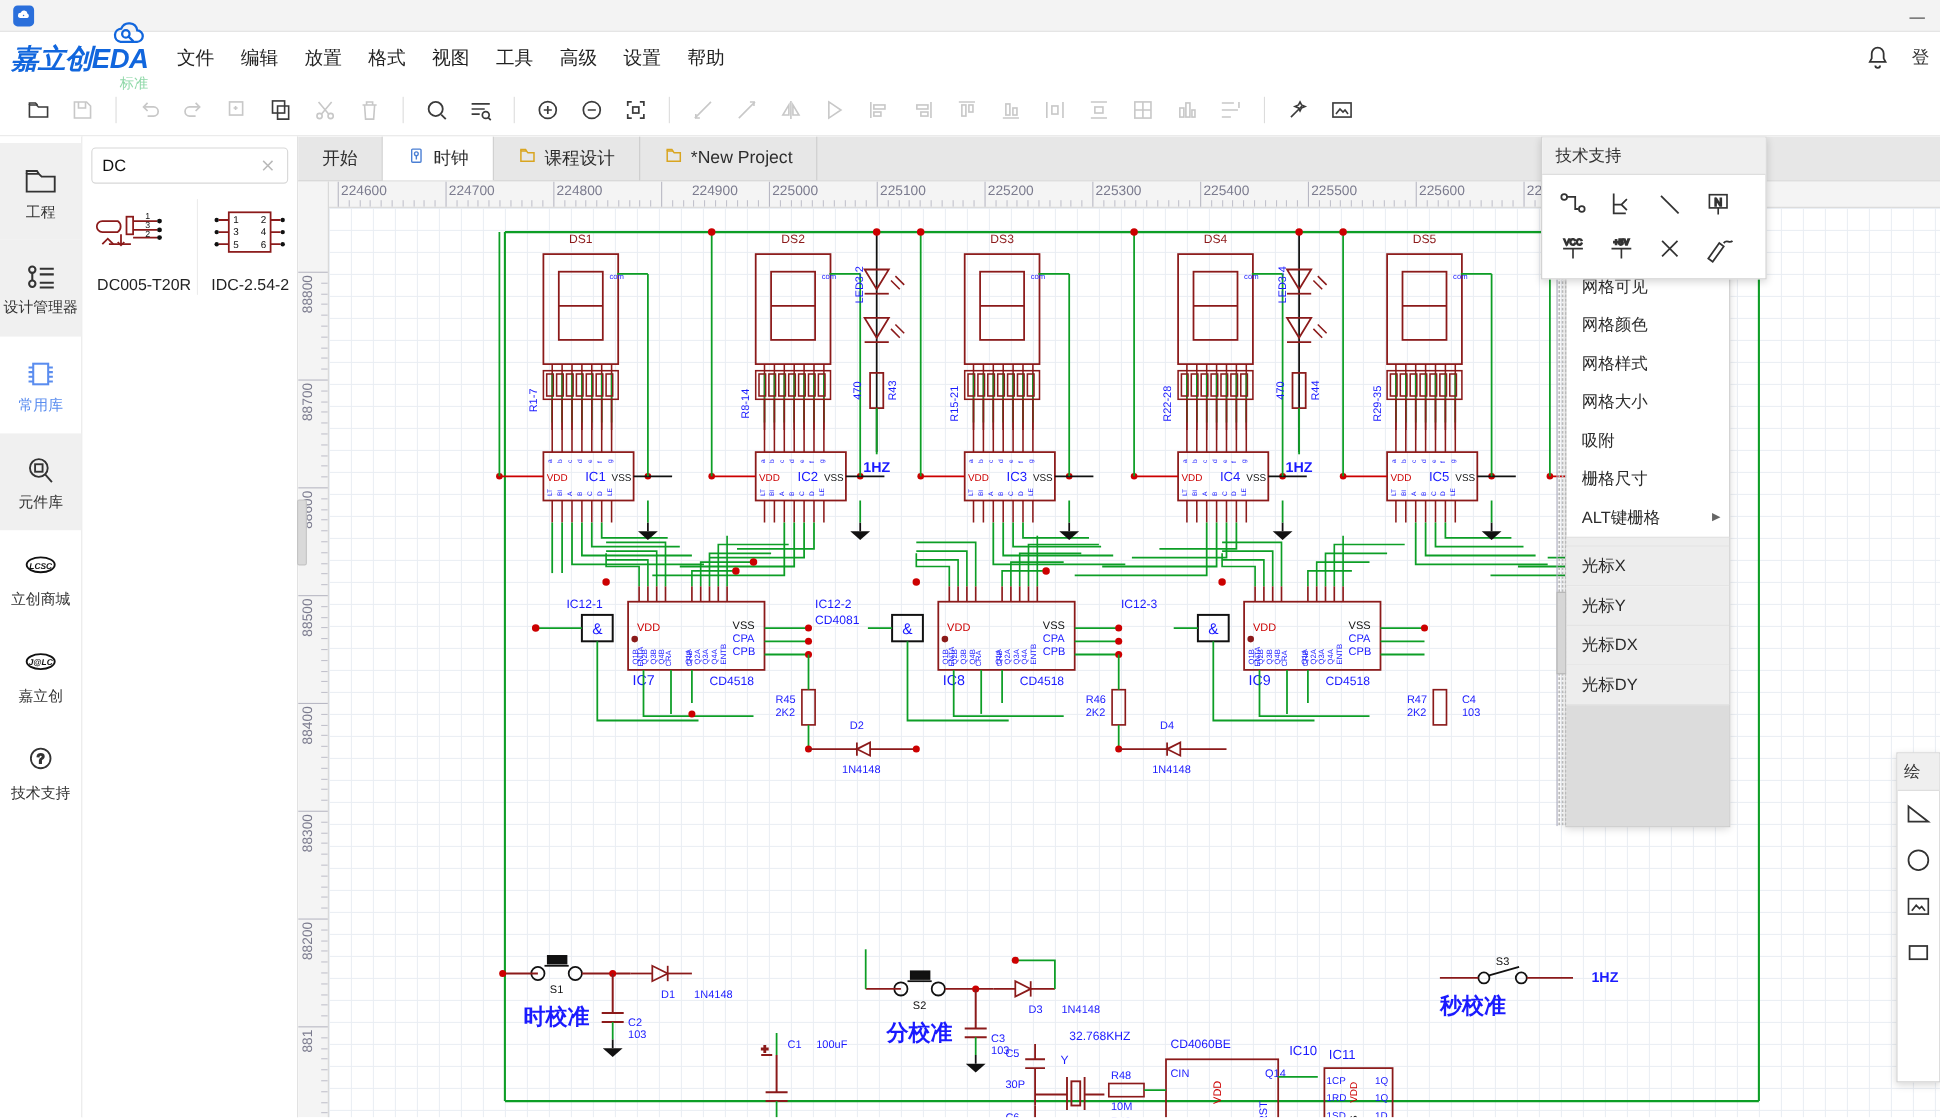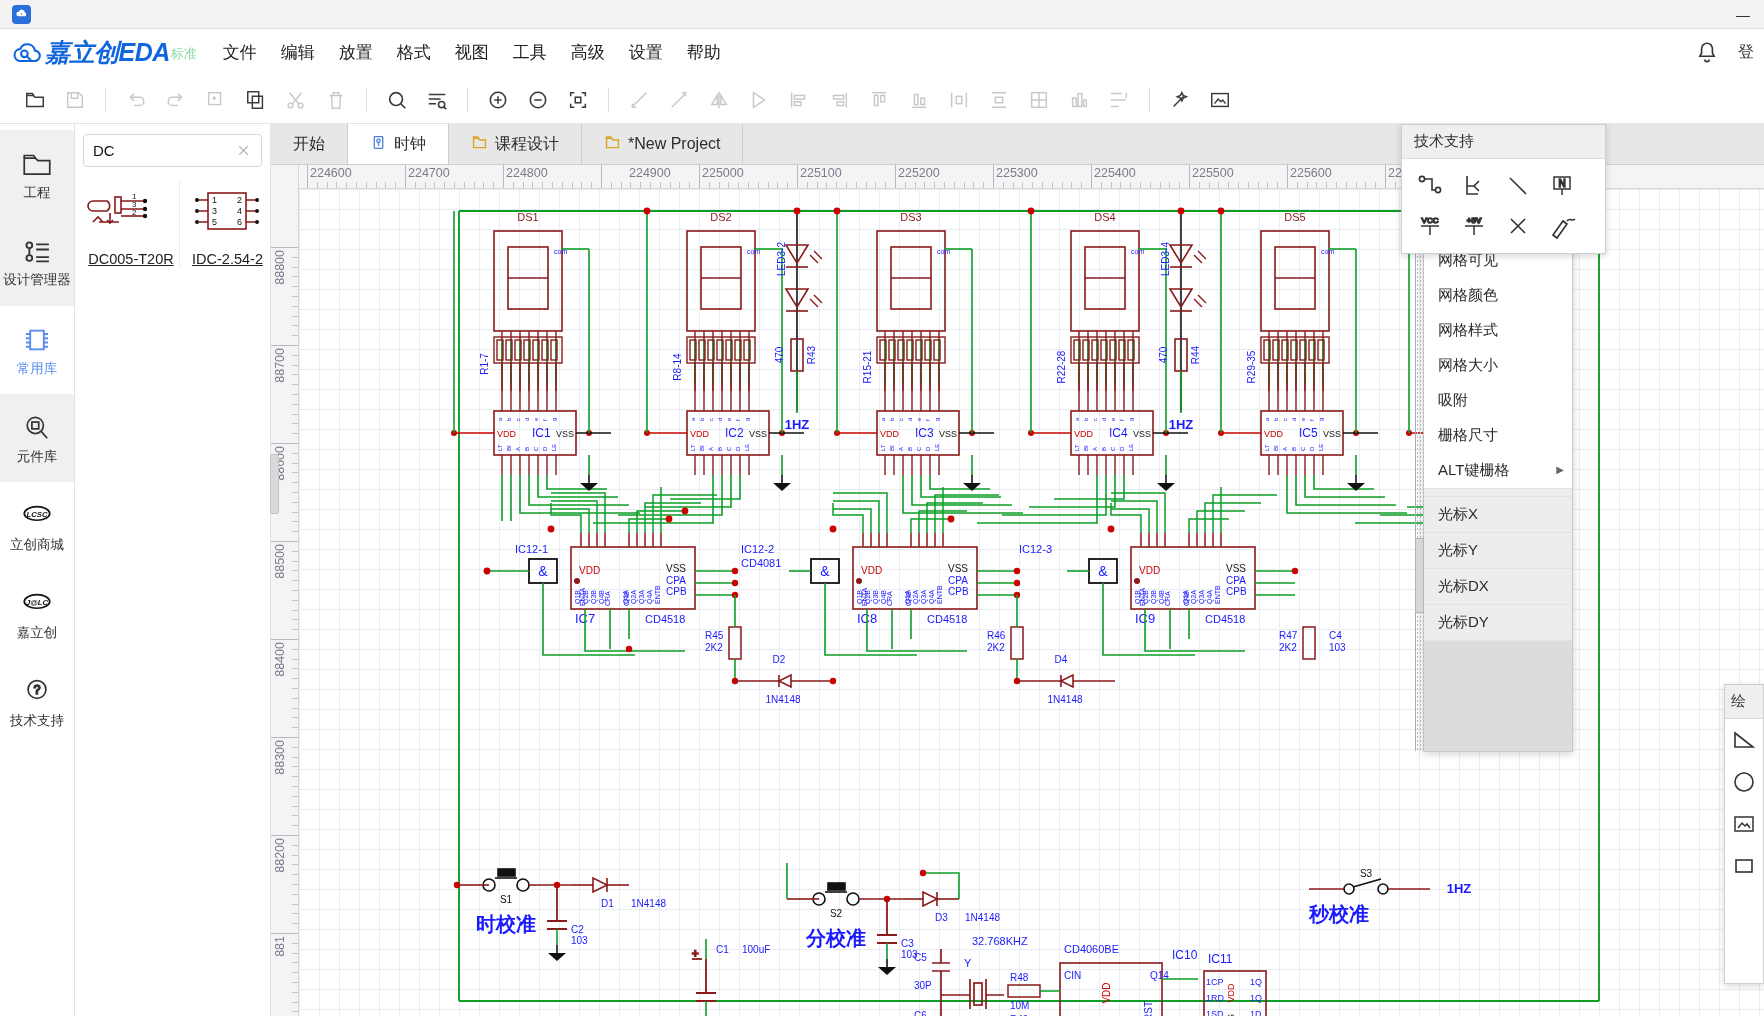--- a/index.html
+++ b/index.html
@@ -11,21 +11,21 @@
   .app-ico { width:19px; height:19px; border-radius:4px; background:#2a6fdb; margin:0 9px 0 6px;
              display:flex; align-items:center; justify-content:center; color:#fff; font-size:12px; }
   .app-ico svg { width:14px; height:14px; }
   .title-text { font-size:14.5px; color:#1c1c1c; letter-spacing:.2px; }
   .win-btns { position:absolute; right:4px; top:0; height:29px; display:flex; align-items:center; }
   .win-btn { width:34px; height:29px; display:flex; align-items:center; justify-content:center;
              font-size:14px; color:#333; }
 
   
   .menubar { height:47px; background:#fff; display:flex; align-items:center; padding-left:10px; position:relative; }
-  .brand { display:flex; align-items:flex-end; margin-right:14px; }
+  .brand { display:flex; align-items:flex-end; margin-right:14px;flex-direction:column; }
   .brand-cloud { width:32px; height:24px; position:relative; margin-right:3px; }
   .brand-txt { font-size:25px; font-weight:bold; font-style:italic; color:#1166dd; line-height:1;
                font-family:"Liberation Sans", sans-serif; letter-spacing:-0.5px;}
   .brand-sub { font-size:13px; color:#8fd8a8; margin-left:1px; margin-bottom:2px; }
   .menu-item { font-size:17px; color:#222; padding:4px 12px; cursor:default; }
   .menu-right { position:absolute; right:6px; top:0; height:47px; display:flex; align-items:center; gap:18px; padding-right:4px;}
   .bell { width:26px; height:26px; }
 
   
   .toolbar { height:48px; background:#fff; border-bottom:1px solid #e3e3e3;
@@ -49,21 +49,21 @@
 
   
   .libpanel { width:196px; flex:0 0 196px; background:#fff; border-right:1px solid #e2e2e2; padding:10px 8px; }
   .searchbox { position:relative; height:33px; border:1px solid #d7d7d7; border-radius:4px; display:flex; align-items:center; }
   .searchbox input { border:0; outline:0; font-size:15px; padding-left:9px; width:140px; color:#111; background:transparent;}
   .clear-x { position:absolute; right:9px; top:7px; width:17px; height:17px; color:#b9b9b9; }
   .lib-grid { display:flex; margin-top:14px; }
   .lib-cell { width:96px; padding:4px 2px 0; text-align:center; }
   .lib-cell + .lib-cell { border-left:1px solid #ececec; }
   .lib-cell svg { height:58px; width:92px; }
-  .lib-name { font-size:14.5px; color:#222; white-space:nowrap; overflow:hidden; margin-top:4px;text-decoration:underline; }
+  .lib-name { font-size:14.5px; color:#222; white-space:nowrap; overflow:hidden; margin-top:4px; }
 
   
   .grip { position:absolute; left:270px; top:330px; width:9px; height:60px; background:#d9d9d9;
           border:1px solid #c4c4c4; border-radius:2px; z-index:6;}
 
   
   .canvaswrap { flex:1; display:flex; flex-direction:column; position:relative; background:#fff; overflow:hidden;}
   .tabbar { height:41px; background:#e7e7e7; display:flex; align-items:stretch; border-bottom:1px solid #cfcfcf; }
   .tab { display:flex; align-items:center; gap:7px; padding:0 22px; font-size:16px; color:#2d2d2d;
          border-right:1px solid #cdcdcd; position:relative;}

